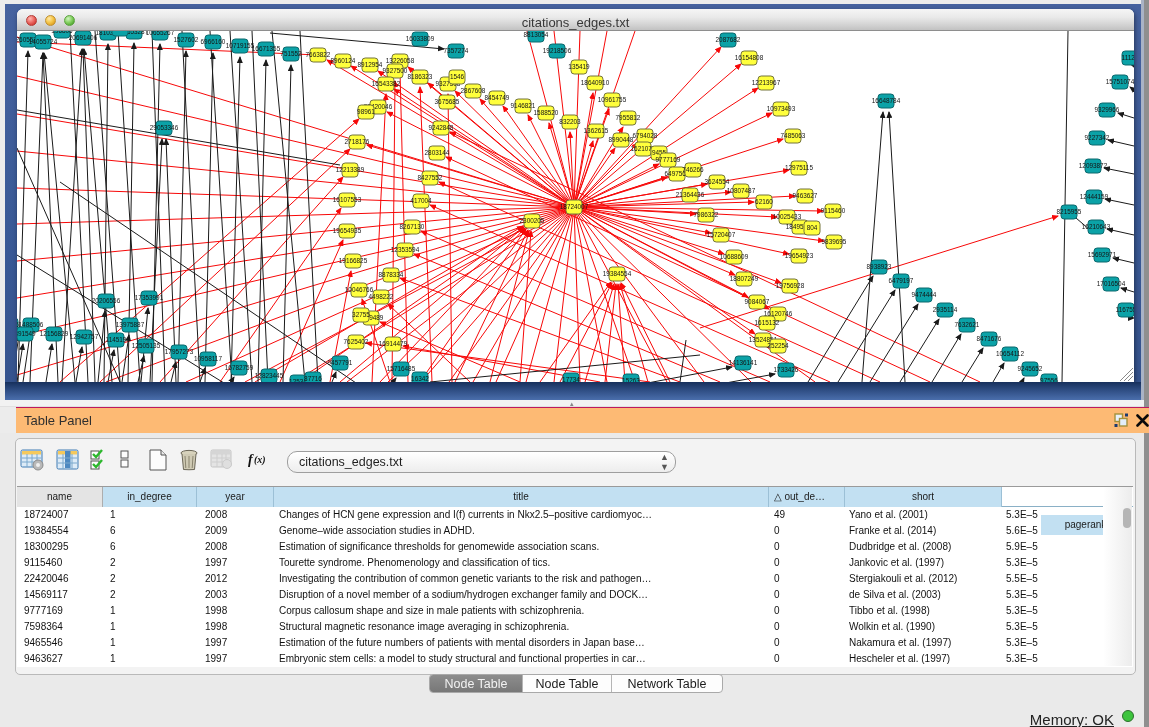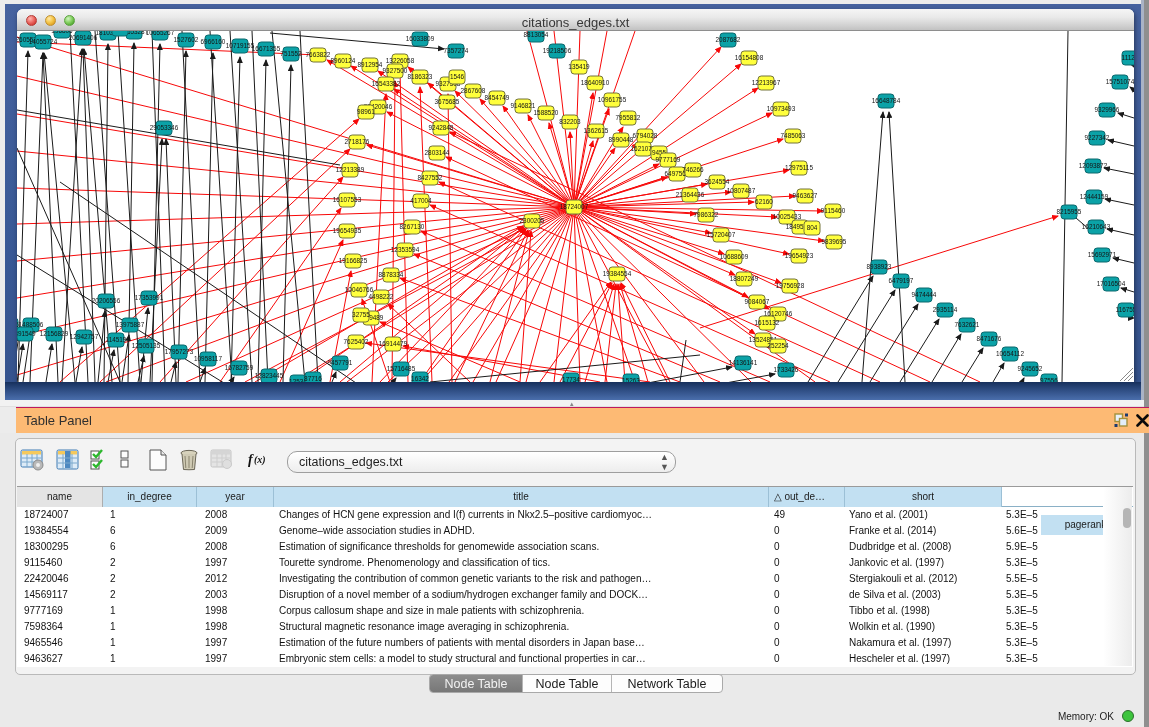--- a/index.html
+++ b/index.html
@@ -69,21 +69,21 @@
 #tabs { position:absolute; left:429px; top:674px; width:294px; height:19px;
   border:1px solid #a9a9a9; border-radius:4px; background:#fdfdfd; font-size:12.5px;
   display:flex; overflow:hidden; }
 #tabs div { height:19px; line-height:18px; text-align:center; color:#1c1c1c; }
 #tabs .sel { background:linear-gradient(180deg,#8d8d8d,#757575); color:#f2f2f2; }
 #tabs .s1 { width:92px; }
 #tabs .s2 { width:90px; border-left:1px solid #b5b5b5; border-right:1px solid #b5b5b5; }
 #tabs .s3 { width:110px; }
 
 #status { position:absolute; left:0; top:705px; width:1144px; height:22px; }
-#status .mem { position:absolute; right:30px; top:6px; font-size:10px; color:#222; }
+#status .mem { position:absolute; right:30px; top:6px; font-size:15px; color:#222;text-decoration:underline; }
 #status .dot { position:absolute; right:10px; top:5px; width:12px; height:12px; border-radius:50%;
   background:#3dc43d; border:1px solid #2c6e2c; }
 </style></head>
 <body>
 <div id="stage">
   <div id="desk"></div>
   <div id="win">
     <div id="titlebar">
       <div class="title">citations_edges.txt</div>
       <div class="tl" id="tl-r"></div>

